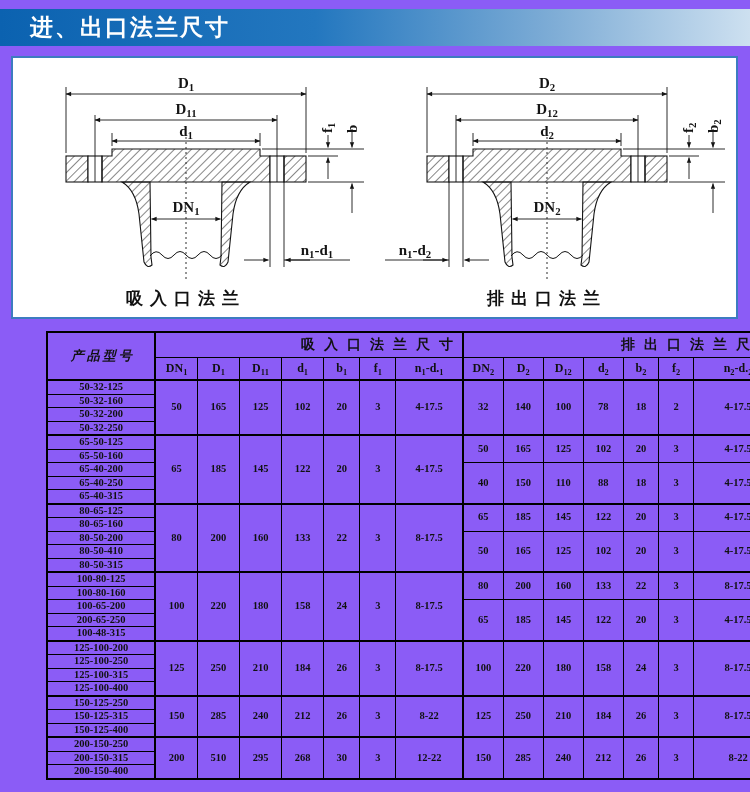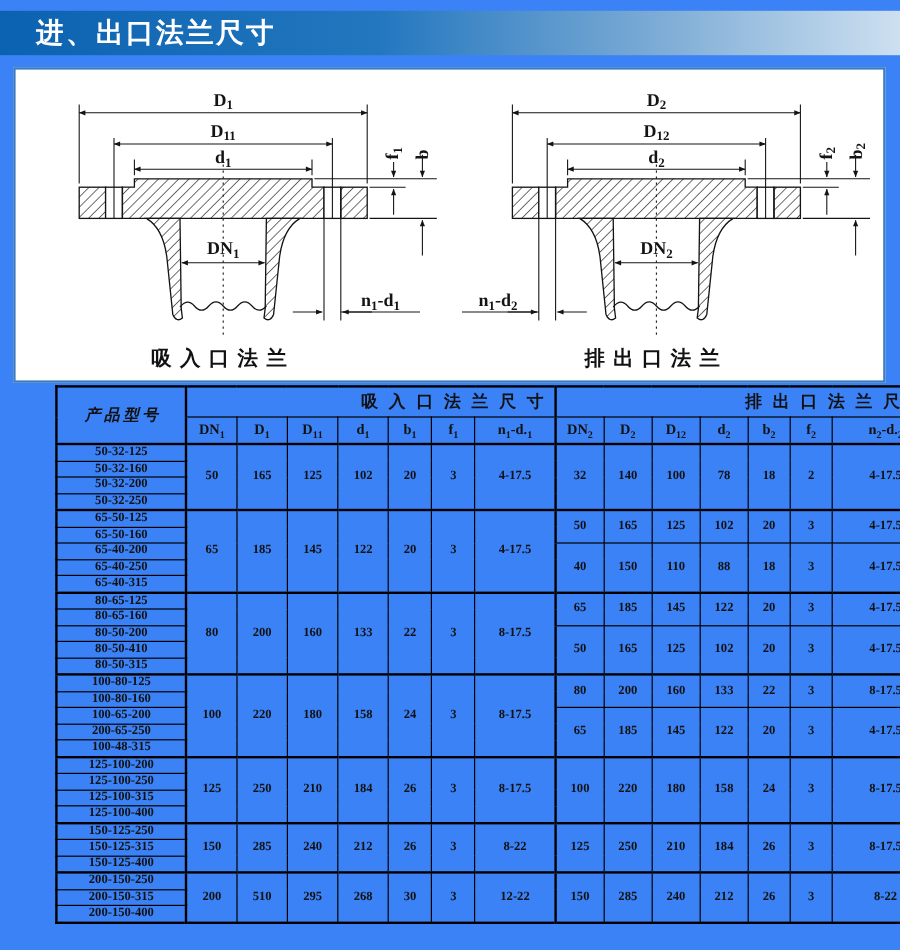--- a/index.html
+++ b/index.html
@@ -1,34 +1,34 @@
 <!DOCTYPE html>
 <html style="--banner-from: #0b62b0; --banner-mid: #2377bf; --banner-to: #cde0f0; --panel-border: #3d7cc0;"><head>
 <meta charset="utf-8">
 <style>
   html,body{margin:0;padding:0;background:#fff;}
-  .page{position:relative;width:750px;height:792px;background:#3b82f6;overflow:hidden;
+  .page{position:relative;width:750px;height:792px;background:#8b5cf6;overflow:hidden;
         font-family:"Liberation Serif",serif;color:#141414;}
 
   
   .banner{position:absolute;left:0;top:9px;width:750px;height:37px;
     background:linear-gradient(90deg,var(--banner-from) 0%,var(--banner-mid) 42%,#7fadd6 74%,var(--banner-to) 100%);}
   .banner-title{color:#fff;font-weight:bold;font-size:23px;line-height:37px;padding-left:30px;
     font-family:"Liberation Sans",sans-serif;letter-spacing:2px;}
 
   
   .panel{position:absolute;left:11px;top:56px;width:727px;height:263px;box-sizing:border-box;
     border:2px solid var(--panel-border);background:#fff;display:flex;justify-content:space-between;
     align-items:flex-start;padding:3px 2px;}
   .diagram{display:block;}
   .dim-label{font-family:"Liberation Serif",serif;font-weight:bold;font-size:15px;fill:#141414;}
   .cap{font-family:"Liberation Serif",serif;font-weight:bold;font-size:17px;letter-spacing:7px;fill:#111;}
 
   
-  .tablewrap{position:absolute;left:8px;top:321px;width:602px;padding-left:38px;}
+  .tablewrap{position:absolute;left:8px;top:331px;width:602px;padding-left:38px;}
   table{border-collapse:collapse;table-layout:fixed;width:738px;border:2px solid #000;}
   th,td{border:1px solid #000;text-align:center;vertical-align:middle;padding:0;
         font-weight:bold;color:#111;overflow:hidden;white-space:nowrap;}
   thead .sec{height:24px;font-size:14px;letter-spacing:9px;text-indent:9px;text-align:right;}
   th.model-h{font-size:13px;font-style:italic;letter-spacing:3px;text-indent:3px;}
   tr[data-name="table-subheader-row"] th{height:21px;font-size:12px;}
   tbody td{height:12.5px;font-size:10.5px;line-height:1;}
   td.model{font-size:10.5px;}
   sub{font-size:70%;line-height:0;}
   .sec-start{border-left-width:2px;}

